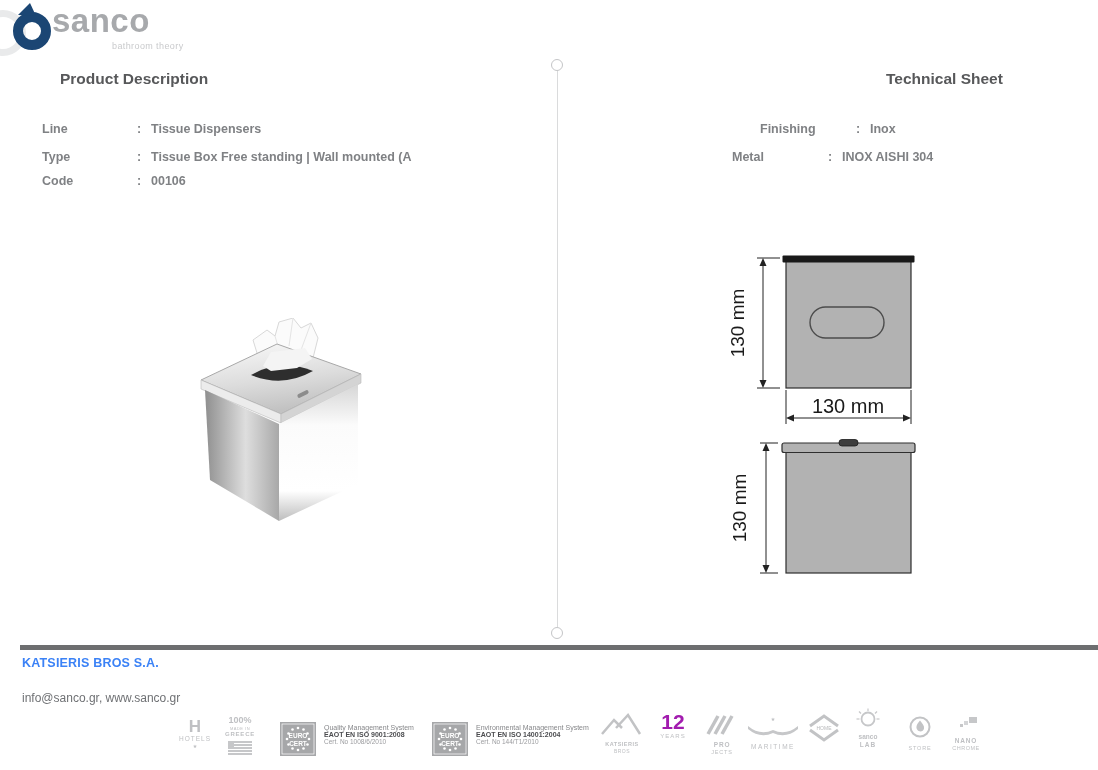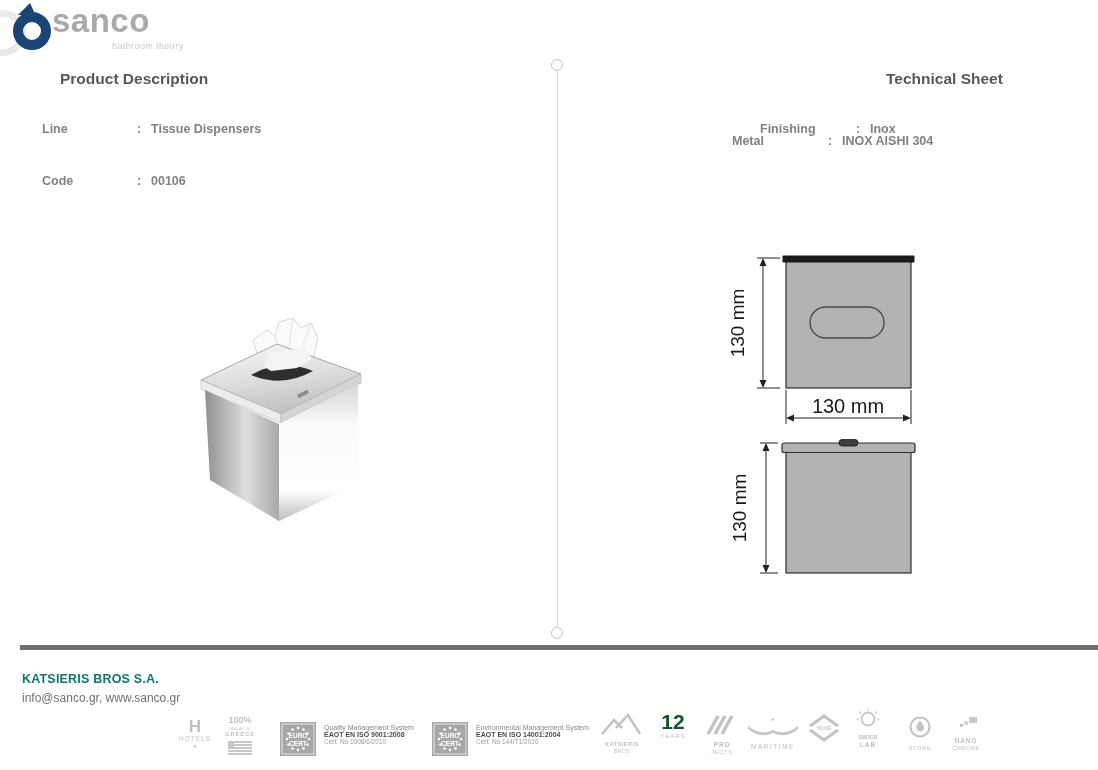--- a/index.html
+++ b/index.html
@@ -21,21 +21,21 @@
   .field.right .f-label{width:96px;}
   .f-colon{display:inline-block;width:14px;}
   .f-value{display:inline-block;}
 
   
   .divider-line{position:absolute;left:557px;top:70px;width:1px;height:557px;background:#dadbdc;}
   .divider-dot{position:absolute;width:10px;height:10px;border:1.5px solid #c4c5c7;border-radius:50%;background:#fff;}
 
   
   .footer-bar{position:absolute;left:20px;top:645px;width:1078px;height:5px;background:#6d6e70;}
-  .footer-company{position:absolute;left:22px;top:656px;font-size:12.5px;font-weight:bold;color:#0f766e;letter-spacing:.2px;margin-top:16px;}
+  .footer-company{position:absolute;left:22px;top:656px;font-size:12.5px;font-weight:bold;color:#3b82f6;letter-spacing:.2px;}
   .footer-address{position:absolute;left:22px;top:674px;font-size:12px;color:#6f7174;}
   .footer-web{position:absolute;left:22px;top:691px;font-size:12px;color:#6f7174;}
 
   
   .badges{position:absolute;left:0;top:708px;width:1098px;height:62px;}
   .badge{position:absolute;text-align:center;color:#bfc0c3;line-height:1.25;}
   .b-glyph{font-size:17px;font-weight:bold;line-height:17px;}
   .b-label{font-size:6.5px;letter-spacing:1px;}
   .b-star{font-size:5px;line-height:6px;}
   .flag{width:24px;height:14px;margin:2px auto 0;position:relative;
@@ -58,20 +58,23 @@
       <path d="M10,13 L22,1 L28,14 Z" fill="#1b4674"></path>
     </svg>
     <div class="brand-name">sanco</div>
     <div class="brand-tagline">bathroom theory</div>
   </div>
 
   <div class="heading" style="left:60px;top:70px">Product Description</div>
 
   <div class="field" style="left:22px;top:122px;width:520px">
     <span class="f-label">Line</span><span class="f-colon">:</span><span class="f-value">Tissue Dispensers</span>
+  </div>
+  <div class="field" style="left:22px;top:150px;width:520px">
+    <span class="f-label">Type</span><span class="f-colon">:</span><span class="f-value">Tissue Box Free standing | Wall mounted (A</span>
   </div>
   <div class="field" style="left:22px;top:174px;width:520px">
     <span class="f-label">Code</span><span class="f-colon">:</span><span class="f-value">00106</span>
   </div>
 
   <svg class="abs" style="left:185px;top:318px" width="190" height="205" viewBox="0 0 190 205">
     <defs>
       <linearGradient id="gTop" x1="0" y1="0" x2="0.3" y2="1">
         <stop offset="0" stop-color="#fafafa"></stop>
           <stop offset="0.6" stop-color="#dcdcdc"></stop>
@@ -105,21 +108,21 @@
 
   <div class="divider-line"></div>
   <div class="divider-dot" style="left:551px;top:59px"></div>
   <div class="divider-dot" style="left:551px;top:627px"></div>
 
   <div class="heading" style="left:886px;top:70px">Technical Sheet</div>
 
   <div class="field right" style="left:740px;top:122px;width:300px">
     <span class="f-label">Finishing</span><span class="f-colon">:</span><span class="f-value">Inox</span>
   </div>
-  <div class="field right" style="left:712px;top:134px;width:300px">
+  <div class="field right" style="left:712px;top:150px;width:300px">
     <span class="f-label">Metal</span><span class="f-colon">:</span><span class="f-value">INOX AISHI 304</span>
   </div>
 
   <svg class="abs" style="left:730px;top:245px" width="200" height="190" viewBox="0 0 200 190">
     <rect x="56" y="13" width="125" height="130" fill="#b2b2b2" stroke="#2e2e2e" stroke-width="1.2"></rect>
     <rect x="52.5" y="10.5" width="132" height="7" rx="1" fill="#191919"></rect>
     <rect x="80" y="62" width="74" height="31" rx="15.5" fill="none" stroke="#4c4c4c" stroke-width="1.4"></rect>
     <g stroke="#222222" stroke-width="1">
       <line x1="27" y1="13" x2="50" y2="13"></line>
       <line x1="27" y1="143" x2="50" y2="143"></line>
@@ -226,21 +229,21 @@
     <div class="badge" style="left:596px;top:4px;width:52px">
       <svg width="52" height="24" viewBox="0 0 52 24">
         <path d="M6,22 L18,8 L26,16" fill="none" stroke="#c2c3c5" stroke-width="2.5"></path>
         <path d="M20,16 L32,3 L44,22" fill="none" stroke="#c2c3c5" stroke-width="2.5"></path>
       </svg>
       <div style="font-size:5.5px;font-weight:bold;letter-spacing:.5px">KATSIERIS</div>
       <div style="font-size:5px;letter-spacing:.5px">BROS</div>
     </div>
 
     <div class="badge" style="left:652px;top:2px;width:42px">
-      <div style="font-size:21px;font-weight:bold;line-height:23px;color:#14532d">12</div>
+      <div style="font-size:21px;font-weight:bold;line-height:23px;color:#a21caf">12</div>
       <div style="font-size:6px;letter-spacing:1px">YEARS</div>
     </div>
 
     <div class="badge" style="left:700px;top:6px;width:44px">
       <svg width="44" height="22" viewBox="0 0 44 22">
         <line x1="8" y1="20" x2="18" y2="2" stroke="#c2c3c5" stroke-width="3.5"></line>
         <line x1="15" y1="20" x2="25" y2="2" stroke="#c2c3c5" stroke-width="3.5"></line>
         <line x1="22" y1="20" x2="32" y2="2" stroke="#c2c3c5" stroke-width="3.5"></line>
       </svg>
       <div style="font-size:6.5px;font-weight:bold;letter-spacing:.8px">PRO</div>

